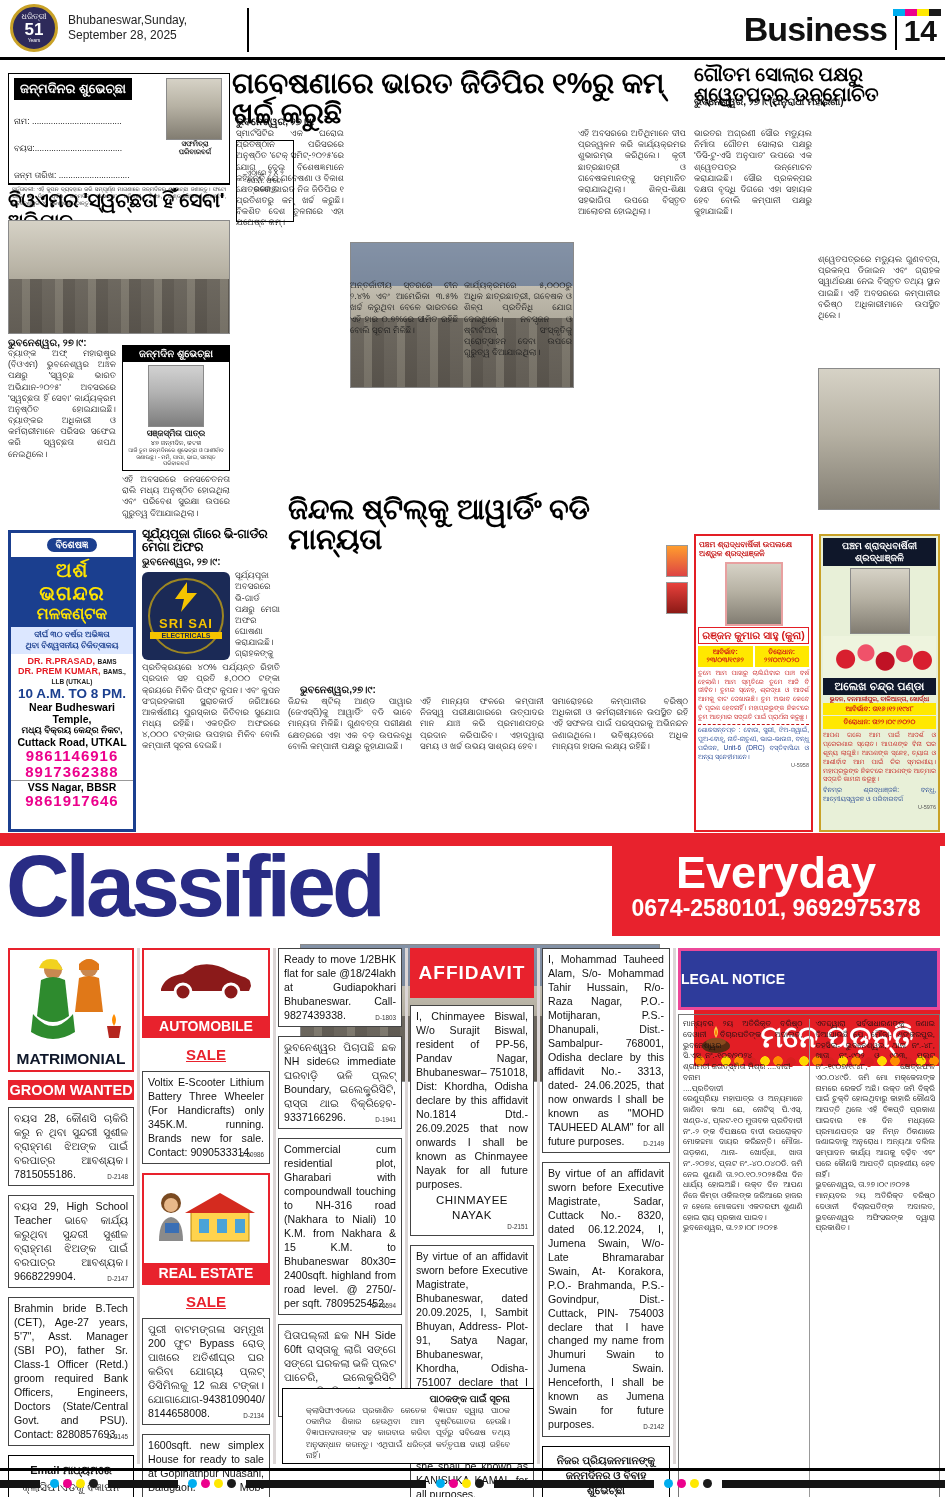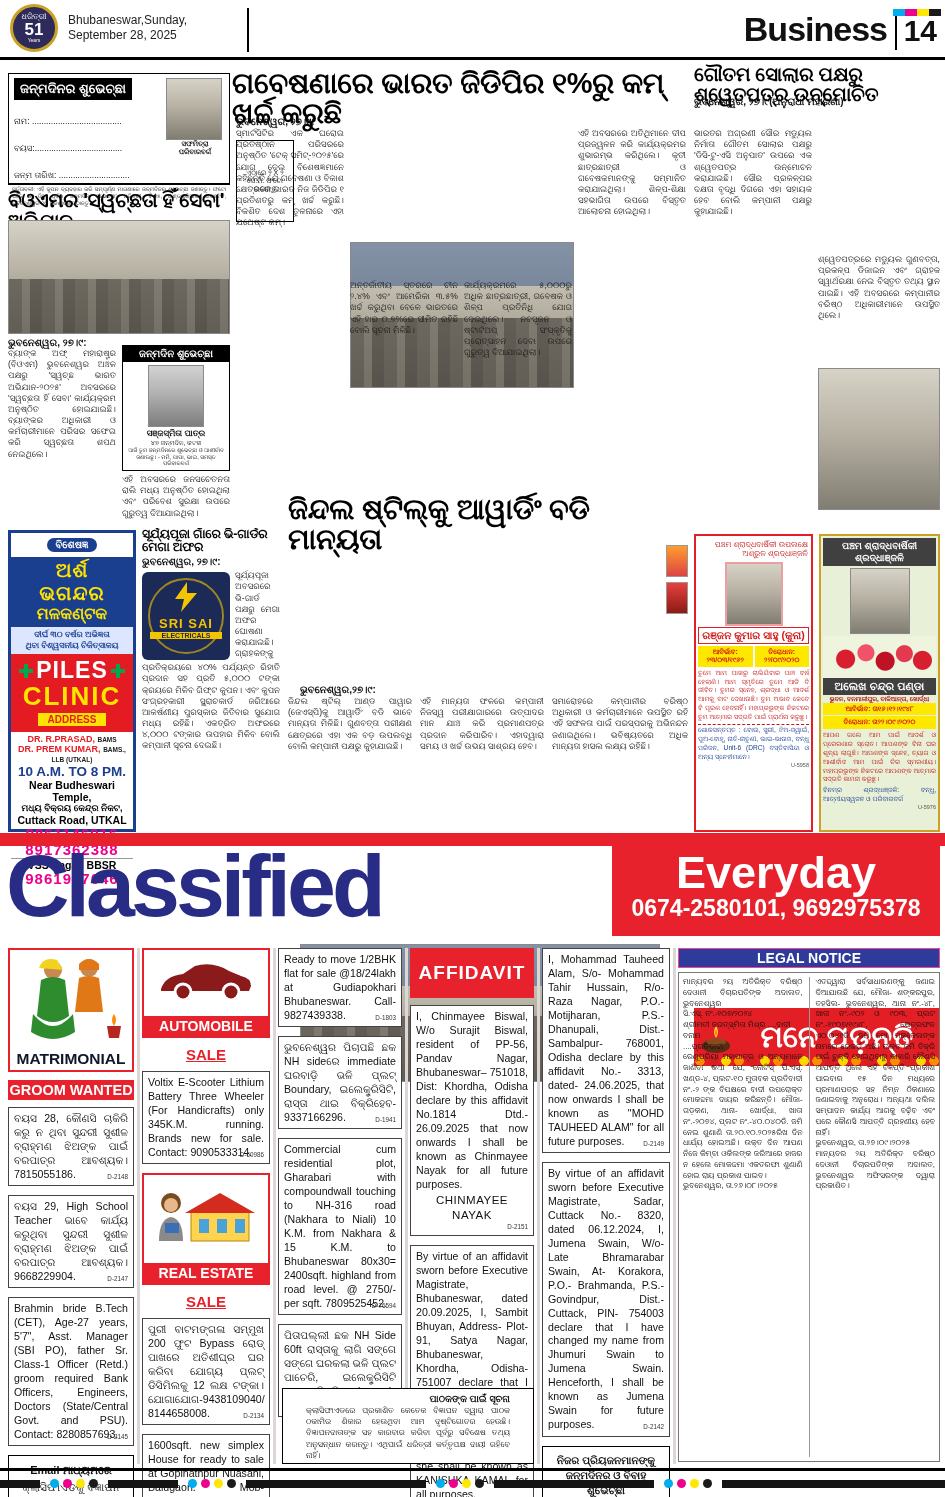--- a/index.html
+++ b/index.html
@@ -56,25 +56,25 @@
 
 .mem-banner{background:#e31e25;color:#fff;display:flex;align-items:center;position:relative;}
 .mem-title{font-size:30px;font-weight:700;flex:1;text-align:center;}
 .garland{position:absolute;left:0;right:0;bottom:-2px;height:13px;
  background-image:radial-gradient(circle 4.5px at 6px 6px,#ff8c00 4.5px,transparent 5px),
  radial-gradient(circle 4.5px at 19px 7px,#d81f1f 4.5px,transparent 5px),
  radial-gradient(circle 4.5px at 32px 6px,#ffd700 4.5px,transparent 5px);
  background-size:39px 13px;background-repeat:repeat-x;}
 .obit{font-size:6.6px;line-height:1.35;text-align:justify;}
 .obitL{border:2px solid #e31e25;background:#fff;color:#c41414;}
-.obitL-h{color:#c41414;font-weight:400;font-size:7.8px;text-align:right;line-height:1.2;padding:2px 1px;}
+.obitL-h{color:#c41414;font-weight:700;font-size:7.8px;text-align:left;line-height:1.2;padding:2px 1px;}
 .namebar{border:1.5px solid #e31e25;color:#d11616;font-weight:700;font-size:10.5px;text-align:center;padding:1px 0;}
 .ybox{background:#ffe800;color:#d11616;font-weight:700;font-size:6.8px;text-align:center;padding:2px 1px;line-height:1.25;}
 .obitR{border:2px solid #c9a227;background:#e8f0d8;color:#c41414;}
-.ribbon{background:#404040;color:#fff;font-weight:700;text-align:center;font-size:9.5px;padding:2px 0;}
+.ribbon{background:#0f172a;color:#fff;font-weight:700;text-align:center;font-size:9.5px;padding:2px 0;}
 .roses{height:42px;background:
  radial-gradient(circle 9px at 20% 55%,#d81f2f 9px,transparent 10px),
  radial-gradient(circle 8px at 38% 40%,#f0526a 8px,transparent 9px),
  radial-gradient(circle 9px at 55% 60%,#c01225 9px,transparent 10px),
  radial-gradient(circle 8px at 72% 42%,#e43a50 8px,transparent 9px),
  radial-gradient(circle 9px at 88% 58%,#d81f2f 9px,transparent 10px),
  linear-gradient(#eef4de,#eef4de);}
 
 .cls-bar{background:#e8222d;}
 .cls-word{font-weight:700;color:#292c85;font-size:88px;letter-spacing:-4px;line-height:.92;}
@@ -82,21 +82,21 @@
 .cls-everyday{font-size:45px;font-weight:700;line-height:1.0;}
 .cls-phones{font-size:23px;font-weight:700;}
 .ccol{position:absolute;top:948px;}
 .csep{position:absolute;top:948px;width:3px;height:516px;background:#dcd6d6;}
 .redband{background:#e8222d;color:#fff;font-weight:700;text-align:center;}
 .cad{border:1px solid #444;padding:4px 5px;margin-bottom:9px;font-size:10.6px;line-height:1.32;text-align:justify;position:relative;background:#fff;}
 .cad .ref{display:block;text-align:right;font-size:6.3px;color:#333;margin-top:-9px;}
 .cad .sig{display:block;text-align:center;font-size:11.5px;letter-spacing:.5px;margin-top:1px;}
 .catbox{border:2.5px solid #e8222d;text-align:center;margin-bottom:8px;background:#fff;}
 .sale-red{color:#e8222d;font-weight:700;text-decoration:underline;font-size:15px;text-align:center;margin:2px 0 8px;}
-.legal-head{background:#2e3b9b;color:#fff;font-weight:700;font-size:14px;text-align:center;padding:1px 0;border:1px solid #ec4899;}
+.legal-head{background:#2e3b9b;color:#fff;font-weight:700;font-size:14px;padding:20px 0;border:3px solid #ec4899;}
 .legal-txt{font-size:7.8px;line-height:1.38;text-align:justify;color:#101010;}
 .emailbox{border:1.5px solid #000;text-align:center;font-size:11px;line-height:1.5;padding:6px 2px;}
 .ratesbox{border:1.5px solid #000;text-align:center;font-size:10.5px;font-weight:700;line-height:1.45;padding:6px 3px;}
 .noticebox{border:1.5px solid #000;background:#fff;}
 .regdots{display:flex;gap:4px;}
 .dot{width:9px;height:9px;border-radius:50%;}
 .kbar{height:8px;background:#141414;}
 .sq{width:12px;height:7px;display:inline-block;}
 </style>
 </head>
@@ -165,29 +165,20 @@
 
   <div class="abs piles" style="left:8px;top:530px;width:128px;height:302px;">
     <span class="piles-badge">ବିଶେଷଜ୍ଞ</span>
     <div class="piles-blue" style="margin-top:3px;">
       <div class="l1">ଅର୍ଶ</div>
       <div class="l1">ଭଗନ୍ଦର</div>
       <div class="l2">ମଳକଣ୍ଟକ</div>
     </div>
     <div class="piles-exp pre">ଦୀର୍ଘ ୩୦ ବର୍ଷର ଅଭିଜ୍ଞତା
 ଥିବା ବିଶ୍ୱସନୀୟ ଚିକିତ୍ସାଳୟ</div>
-    <div class="piles-red">
-      <div class="piles-brand1">
-          <span class="cross"></span>
-          <span>PILES</span>
-          <span class="cross"></span>
-        </div>
-      <div class="piles-brand2">CLINIC</div>
-      <span class="addr-pill">ADDRESS</span>
-    </div>
     <div class="docline" style="margin-top:2px;"><span>DR. R.PRASAD,</span> <span class="sm">BAMS</span></div>
     <div class="docline"><span>DR. PREM KUMAR,</span> <span class="sm">BAMS., LLB (UTKAL)</span></div>
     <div class="hours">10 A.M. TO 8 PM.</div>
     <div class="addr">Near Budheswari Temple,</div>
     <div class="addr" style="font-size:9px;">ମଧ୍ୟ ବିକ୍ରୟ କେନ୍ଦ୍ର ନିକଟ,</div>
     <div class="addr">Cuttack Road, UTKAL</div>
     <div class="ph-pink">9861146916</div>
     <div class="ph-pink">8917362388</div>
     <div class="addr" style="border-top:1px solid #999;">VSS Nagar, BBSR</div>
     <div class="ph-pink">9861917646</div>

